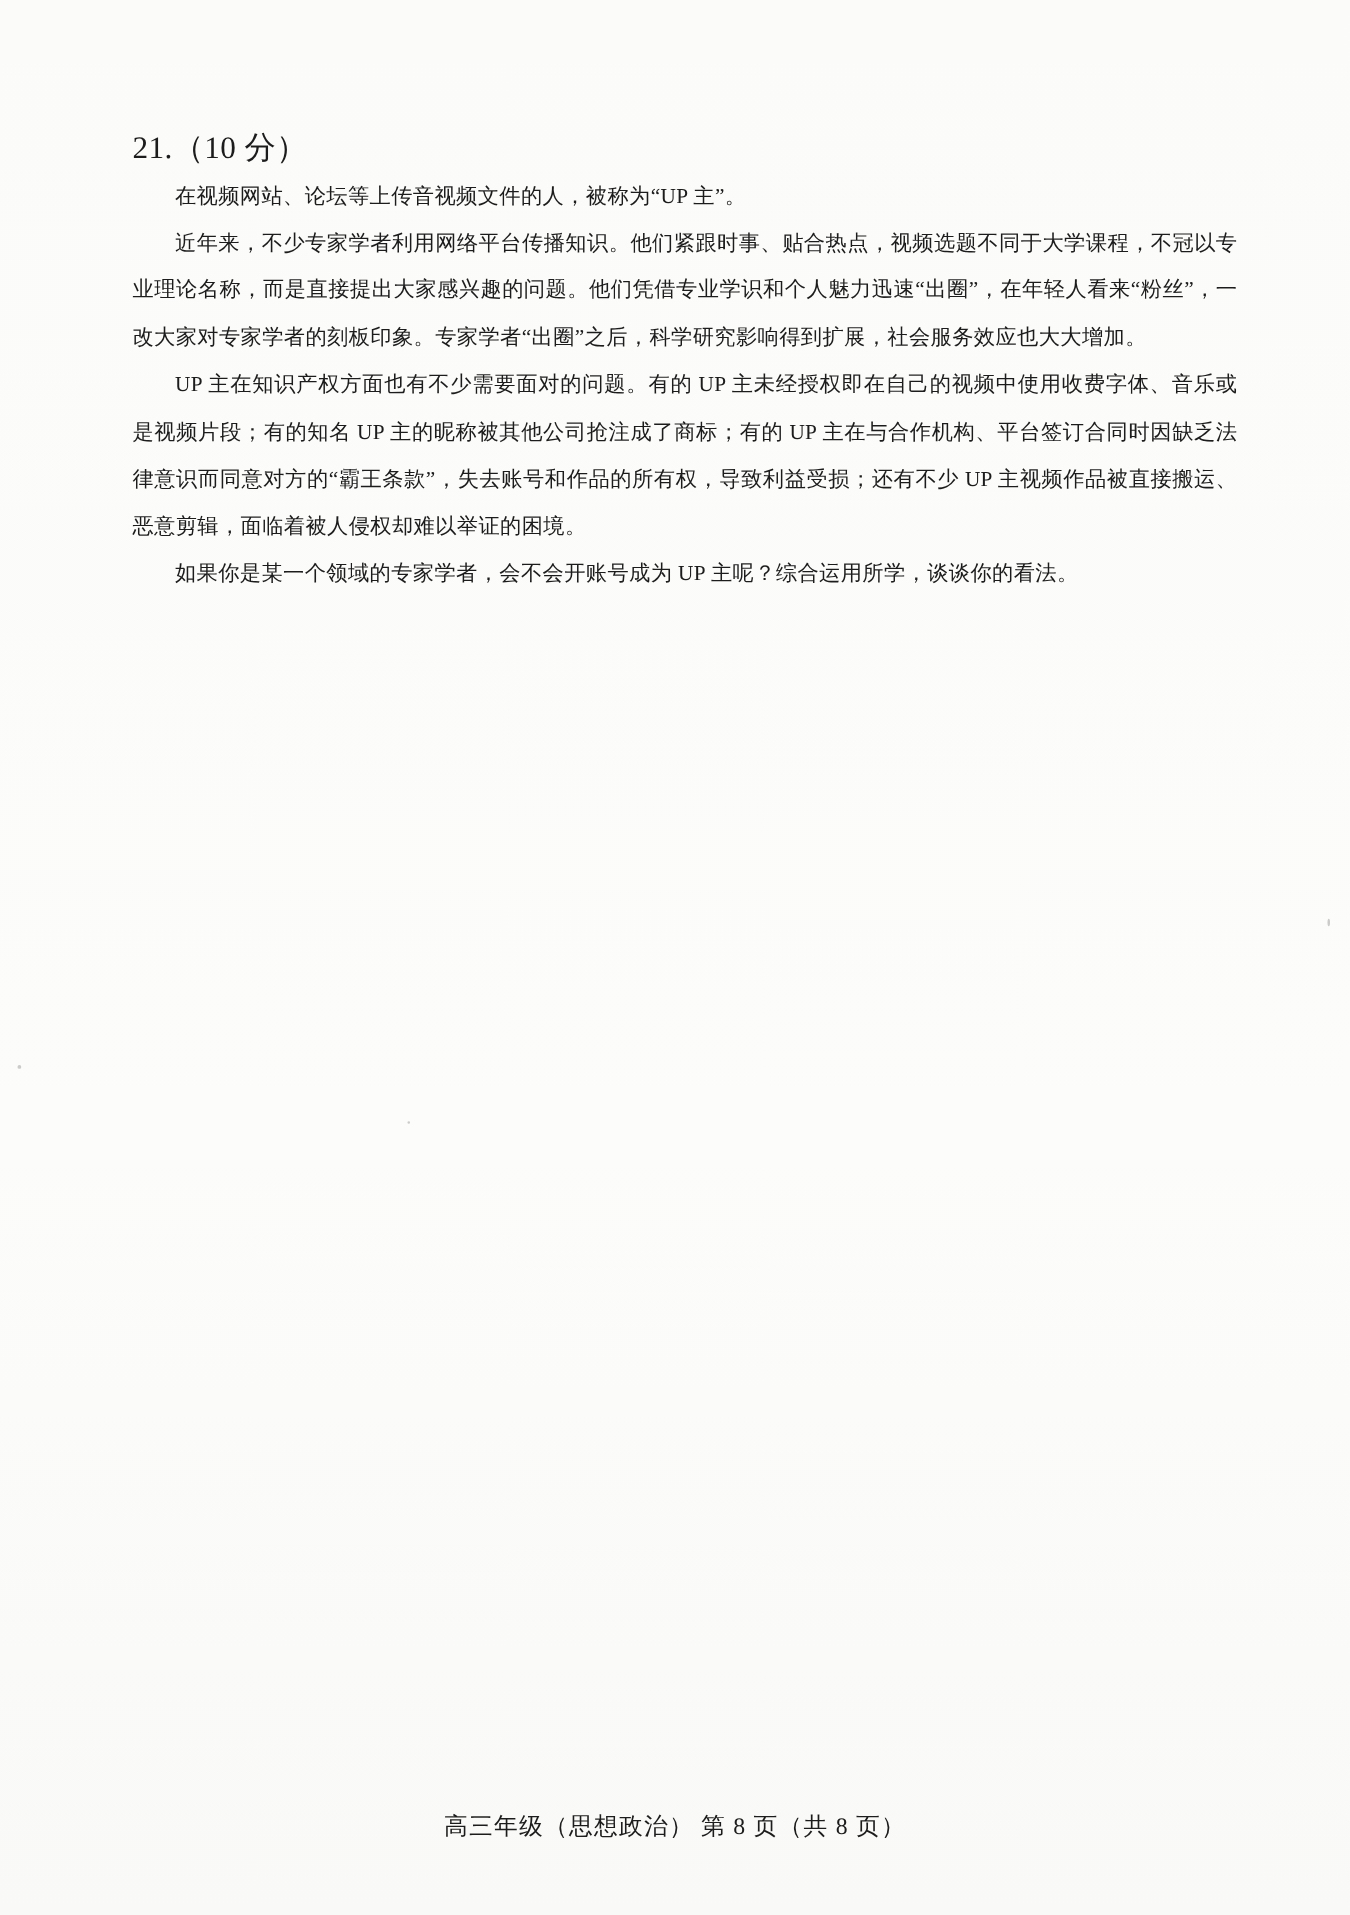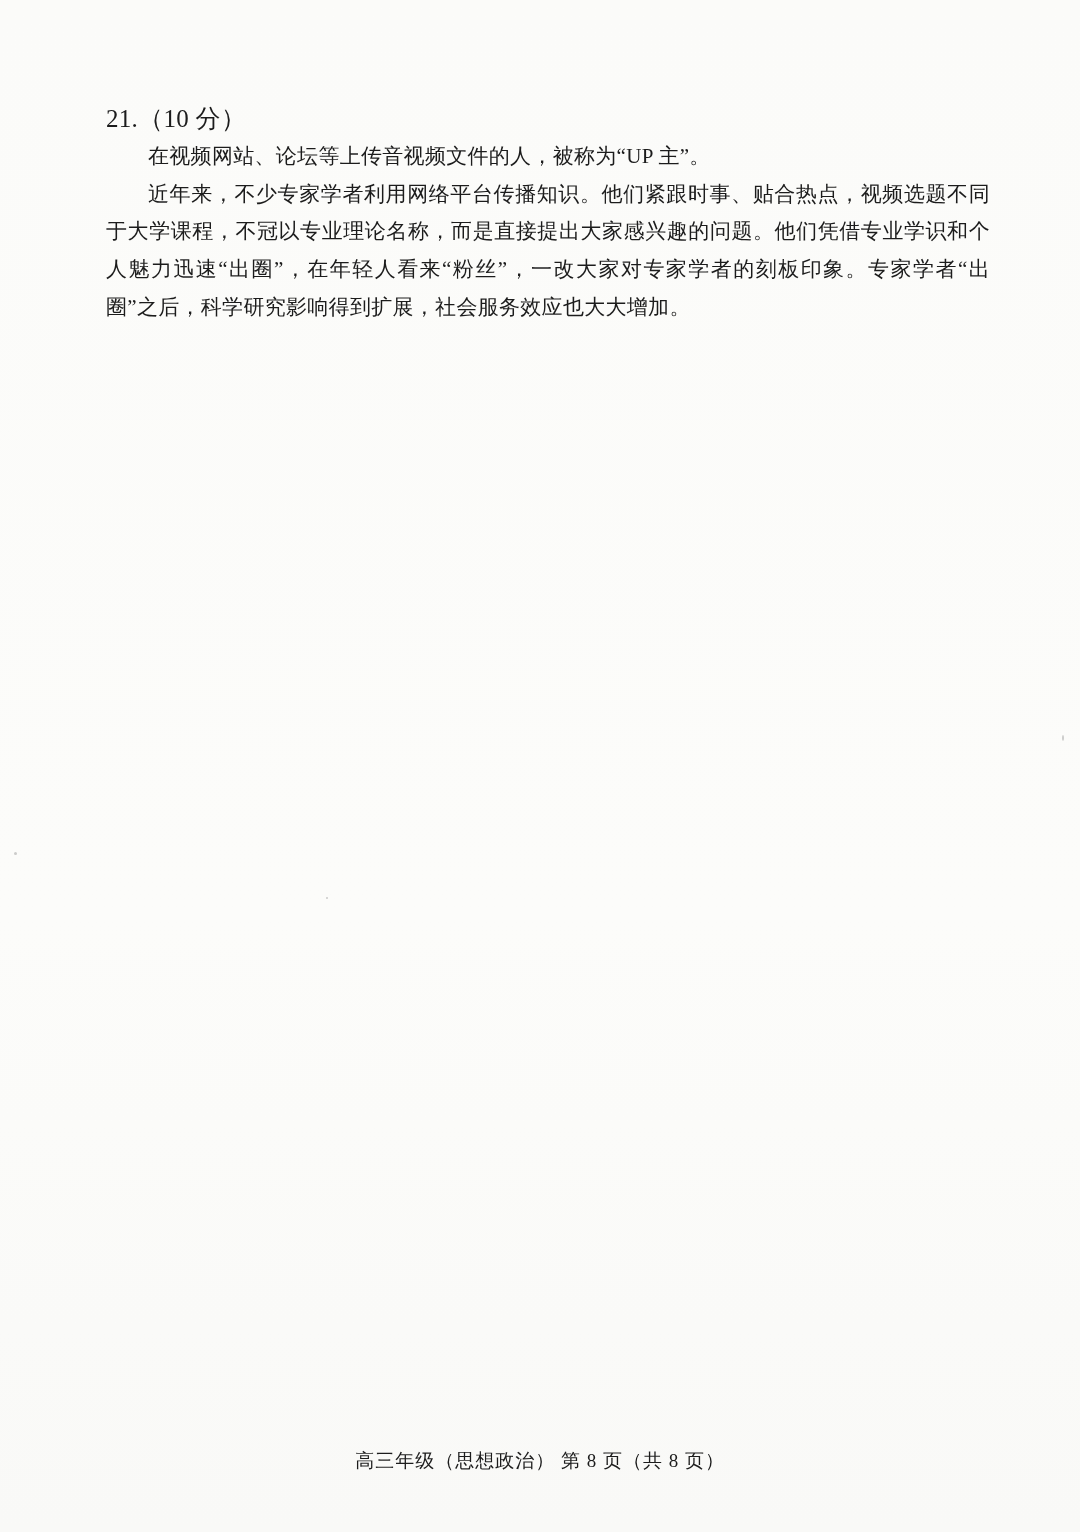--- a/index.html
+++ b/index.html
@@ -29,21 +29,21 @@
       box-sizing: border-box;
     }
     .question-number {
       font-size: 25px;
       line-height: 37.8px;
       margin: 0;
       text-indent: 0;
       letter-spacing: 0.3px;
     }
     .para {
-      font-size: 21px;
+      font-size: 17px;
       line-height: 37.8px;
       margin: 0;
       text-align: justify;
       text-indent: 2em;
       letter-spacing: 0.3px;
       word-break: break-all;
     }
     .page-footer {
       position: absolute;
       left: 0;
@@ -72,23 +72,25 @@
 <div class="scan-page">
 
   <div class="content">
     <p class="question-number">21.（10 分）</p>
 
     <p class="para">在视频网站、论坛等上传音视频文件的人，被称为“UP 主”。</p>
 
     <p class="para">近年来，不少专家学者利用网络平台传播知识。他们紧跟时事、贴合热点，视频选题不同于大学课程，不冠以专业理论名称，而是直接提出大家感兴趣的问题。他们凭借专业学识和个人魅力迅速“出圈”，在年轻人看来“粉丝”，一改大家对专家学者的刻板印象。专家学者“出圈”之后，科学研究影响得到扩展，社会服务效应也大大增加。</p>
 
 
+    <p class="para">UP 主在知识产权方面也有不少需要面对的问题。有的 UP 主未经授权即在自己的视频中使用收费字体、音乐或是视频片段；有的知名 UP 主的昵称被其他公司抢注成了商标；有的 UP 主在与合作机构、平台签订合同时因缺乏法律意识而同意对方的“霸王条款”，失去账号和作品的所有权，导致利益受损；还有不少 UP 主视频作品被直接搬运、恶意剪辑，面临着被人侵权却难以举证的困境。</p>
 
 
 
+    <p class="para">如果你是某一个领域的专家学者，会不会开账号成为 UP 主呢？综合运用所学，谈谈你的看法。</p>
   </div>
 
   <div class="page-footer">高三年级（思想政治）  第 8 页（共 8 页）</div>
 
   <span class="speck s1"></span>
   <span class="speck s2"></span>
   <span class="speck s3"></span>
 
 </div>
 

